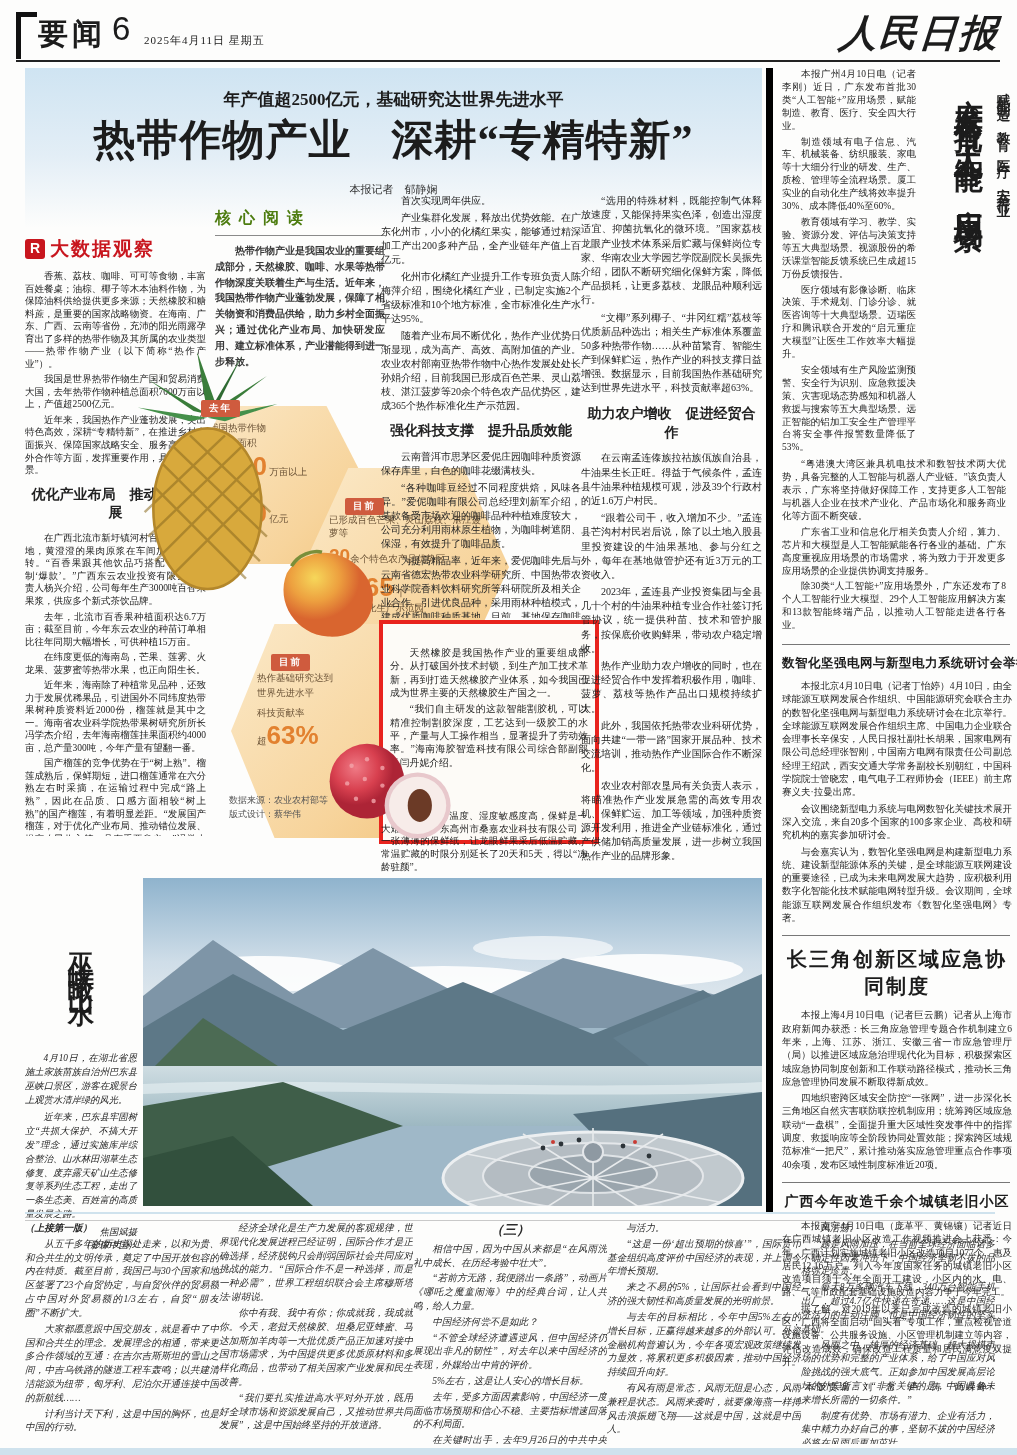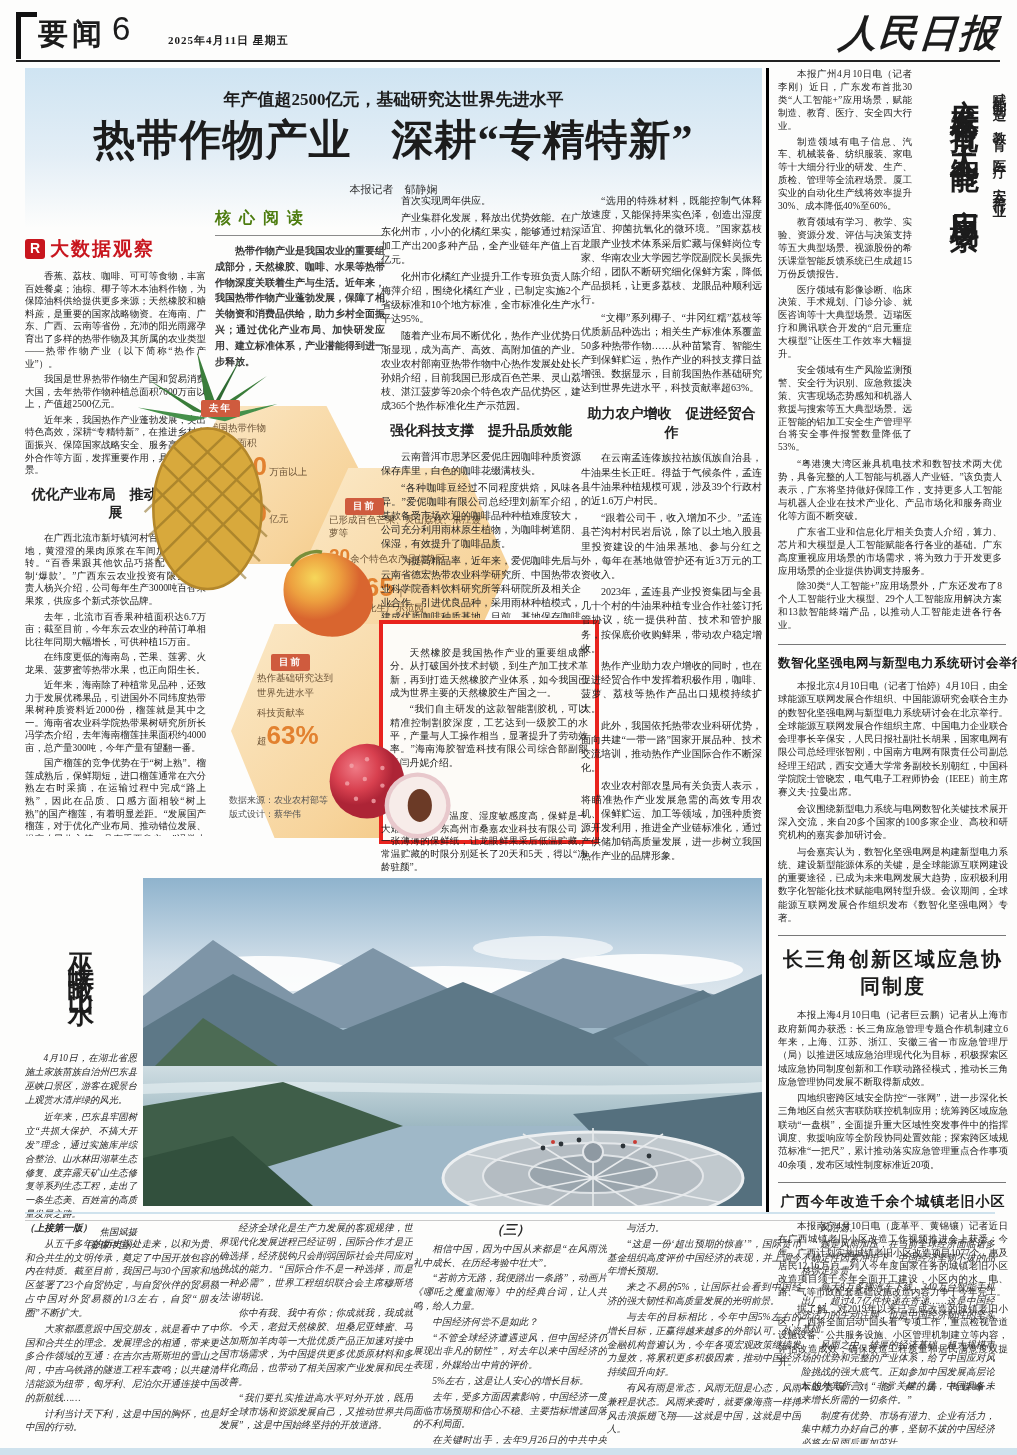--- a/index.html
+++ b/index.html
@@ -3,21 +3,21 @@
 <meta charset="utf-8">
 <style>
   html,body{margin:0;padding:0;background:#e9e9e9;}
   .page{position:relative;width:1017px;height:1455px;background:#fdfdfc;overflow:hidden;
         font-family:"Liberation Serif","DejaVu Serif",serif;color:#1c1c1c;}
   
   .hdr-bracket{position:absolute;left:16px;top:12px;width:16px;height:42px;
         border-left:5px solid #111;border-top:5px solid #111;}
   .hdr-section{position:absolute;left:38px;top:14px;font-size:30px;font-weight:bold;letter-spacing:4px;}
   .hdr-pagenum{position:absolute;left:112px;top:10px;font-size:33px;font-family:"Liberation Sans",sans-serif;}
-  .hdr-date{position:absolute;left:168px;top:33px;font-size:11px;font-weight:bold;letter-spacing:1px;}
+  .hdr-date{position:absolute;left:144px;top:33px;font-size:11px;font-weight:normal;letter-spacing:1px;}
   .masthead{position:absolute;right:18px;top:8px;font-size:38px;font-weight:bold;font-style:italic;
         letter-spacing:2px;transform:skewX(-4deg);}
   .hdr-rule{position:absolute;left:16px;top:60px;width:984px;height:2px;background:#222;}
   
   .feature{position:absolute;left:25px;top:68px;width:737px;height:802px;}
   .sky{position:absolute;left:0;top:0;width:737px;height:160px;
        background:linear-gradient(180deg,#cfe4f2 0%,#e3eef6 55%,rgba(255,255,255,0) 100%);}
   .kicker{position:absolute;left:0;top:20px;width:100%;text-align:center;font-size:17px;font-weight:bold;}
   .headline{position:absolute;left:0;top:44px;width:100%;text-align:center;font-size:42px;font-weight:bold;
        letter-spacing:1px;white-space:nowrap;}
@@ -57,21 +57,21 @@
   .fruit{position:absolute;z-index:3;}
   
   .photosec{position:absolute;left:25px;top:878px;width:737px;height:330px;}
   .pcapcol{position:absolute;left:0;top:0;width:112px;height:330px;}
   .vtitle{writing-mode:vertical-rl;font-size:26px;font-weight:bold;letter-spacing:12px;
        margin:4px auto 10px;height:160px;display:block;text-align:center;}
   .pcap{font-size:9.3px;font-style:italic;line-height:1.5;text-align:justify;color:#222;}
   .pcredit{font-size:9.3px;font-style:italic;text-align:right;margin-top:4px;color:#222;}
   .photo{position:absolute;left:118px;top:0;width:619px;height:328px;background:#9fb8c8;overflow:hidden;}
   
-  .rail{position:absolute;left:766px;top:68px;width:230px;height:1146px;border-left:3px solid #000000;
+  .rail{position:absolute;left:766px;top:68px;width:230px;height:1146px;border-left:7px solid #000000;
         padding-left:9px;box-sizing:content-box;}
   .art1{position:relative;height:566px;}
   .art1-narrow{width:134px;font-size:9.5px;line-height:1.36;text-align:justify;}
   .art1-wide{width:224px;font-size:9.5px;line-height:1.36;text-align:justify;margin-top:4px;}
   .vheadline{position:absolute;right:28px;top:8px;height:548px;writing-mode:vertical-rl;
         font-size:29px;font-weight:bold;letter-spacing:5px;line-height:1.1;}
   .vkicker{position:absolute;right:0;top:14px;height:540px;writing-mode:vertical-rl;
         font-size:13.5px;font-weight:bold;letter-spacing:5px;color:#222;}
   .rail-div{border:none;border-top:1px solid #777;margin:10px 2px 10px 0;}
   .rail-h2{font-size:12.5px;font-weight:bold;text-align:center;letter-spacing:0.5px;margin:2px 0 8px;white-space:nowrap;}

